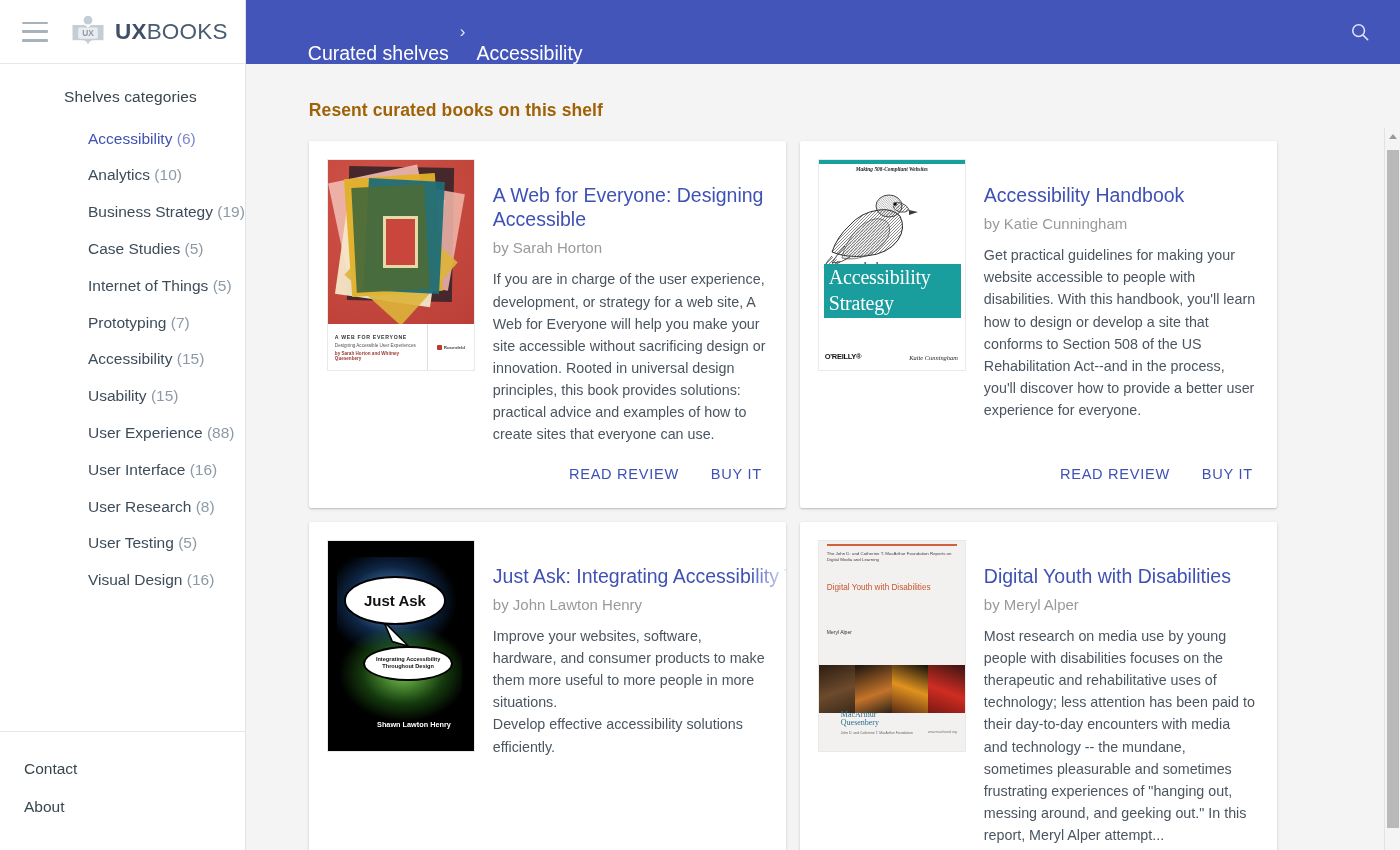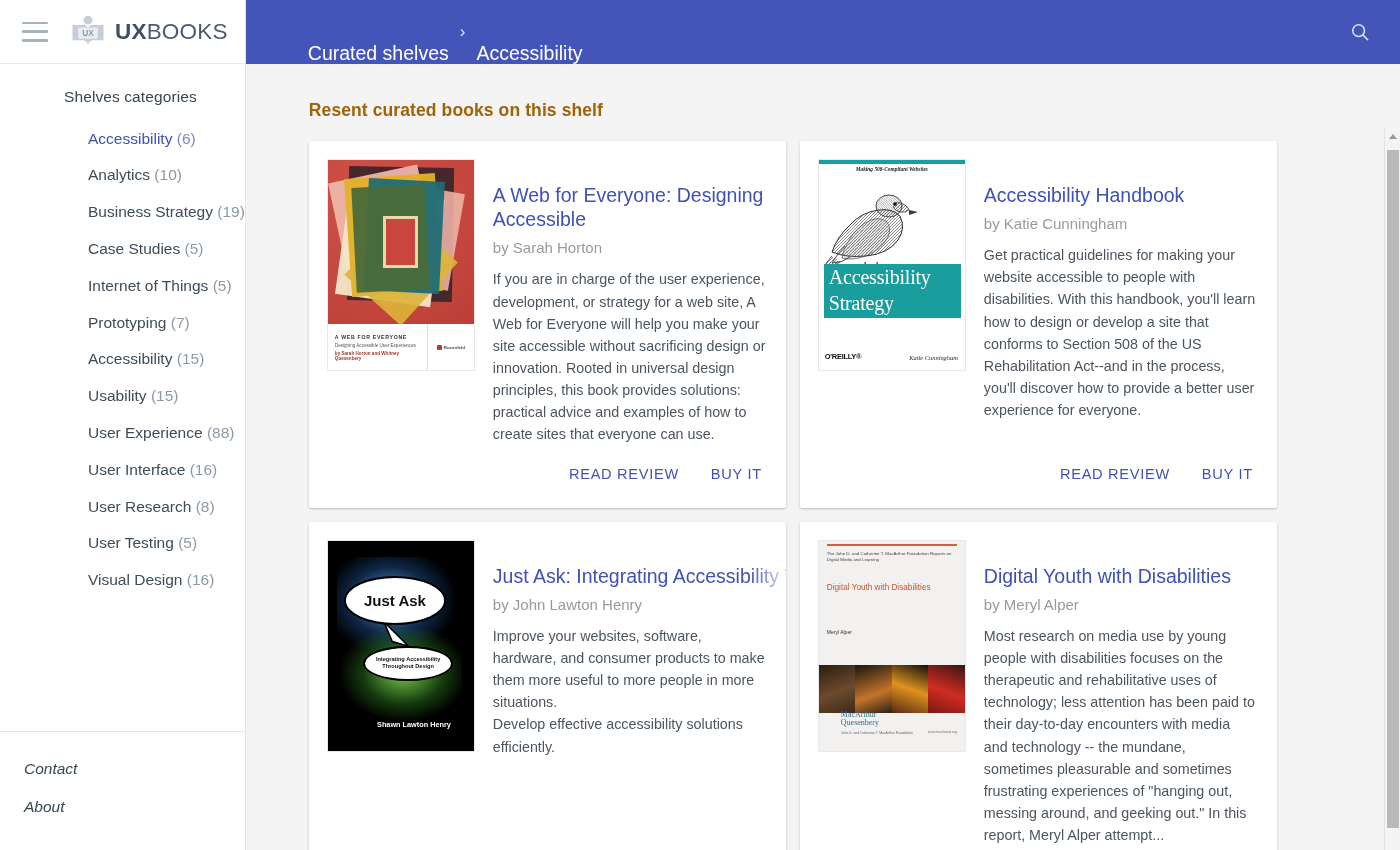--- a/index.html
+++ b/index.html
@@ -41,21 +41,21 @@
   .cat-list { list-style: none; margin-top: 8px; }
   .cat-item {
     padding: 9.5px 0 9.5px 48px;
     font-size: 15.5px; color: #3d4c5a; cursor: pointer;
     line-height: 1.15; white-space: nowrap;
   }
   .cat-item .cnt { color: #8d9aa6; }
   .cat-item.active { color: #3f51b5; }
   .cat-item.active .cnt { color: #7b87c9; }
 
-  .side-footer { flex: 0 0 auto; border-top: 1px solid #e6e6e6; padding: 18px 0 24px 24px; font-style: italic; }
+  .side-footer { flex: 0 0 auto; border-top: 1px solid #e6e6e6; padding: 18px 0 24px 24px; }
   .side-footer .flink {
     font-size: 15.5px; color: #37474f; padding: 10px 0; cursor: pointer;
   }
 
   
   .main { flex: 1 1 auto; height: 850px; position: relative; display: flex; flex-direction: column; }
   .topbar {
     height: 64px; flex: 0 0 64px; background: #4355b9;
     display: flex; align-items: center; justify-content: space-between;
     padding: 0 20px 0 62px; color: #fff;

